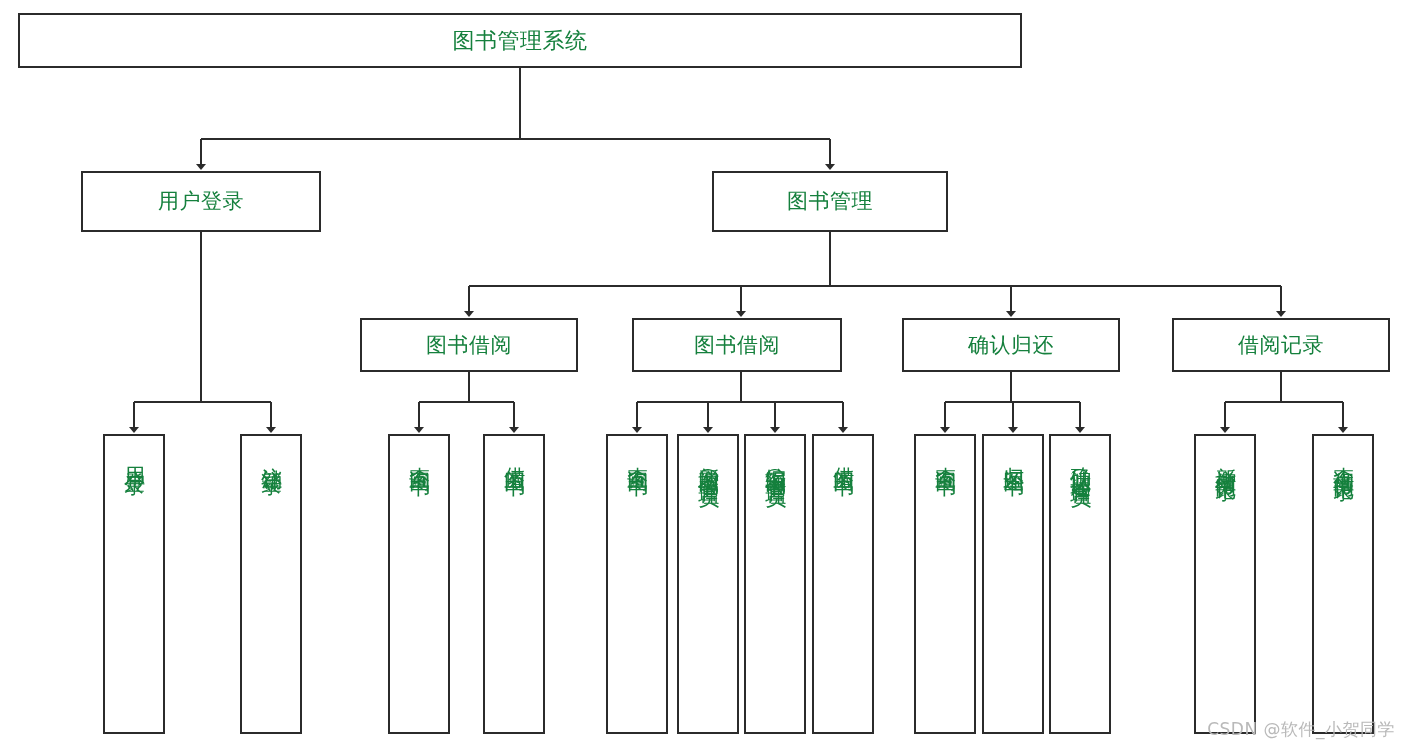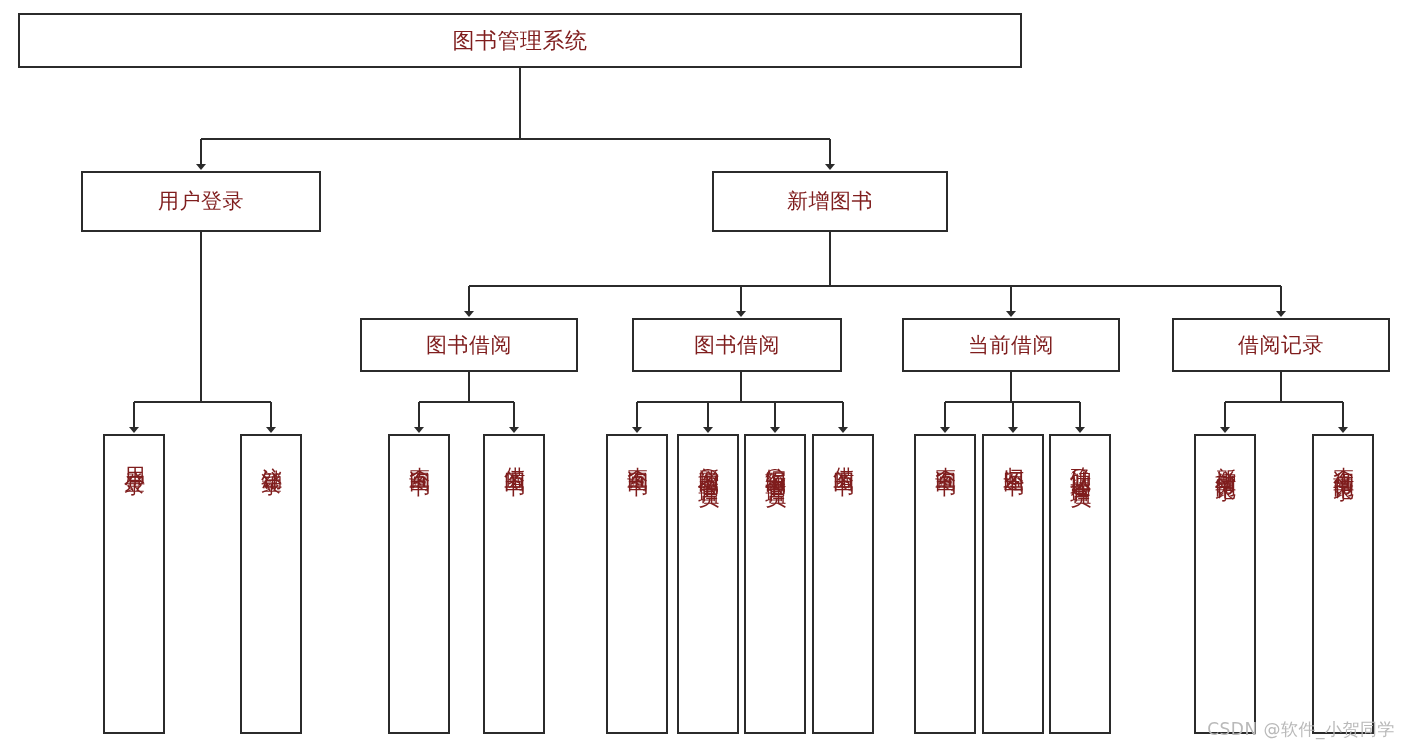--- a/index.html
+++ b/index.html
@@ -18,21 +18,21 @@
     display:flex;
     align-items:center;
     justify-content:center;
     color:#2b2b2b;
   }
   .node .label{
     font-size:21px;
     line-height:1.08;
     letter-spacing:0.5px;
     white-space:nowrap;
-    color:#7f1d1d;
+    color:#15803d;
   }
   .node.root .label{font-size:22px;}
   .node.leaf{
     align-items:flex-start;
     padding-top:14px;
   }
   .node.leaf .label{
     writing-mode:vertical-rl;
     text-orientation:upright;
     font-size:21px;
@@ -97,30 +97,30 @@
       </g>
   </svg>
   <div id="node-layer">
       <div class="node root" style="left: 18px; top: 13px; width: 1004px; height: 55px;">
         <span class="label">图书管理系统</span>
       </div>
       <div class="node" style="left: 81px; top: 171px; width: 240px; height: 61px;">
         <span class="label">用户登录</span>
       </div>
       <div class="node" style="left: 712px; top: 171px; width: 236px; height: 61px;">
-        <span class="label">新增图书</span>
+        <span class="label">图书管理</span>
       </div>
       <div class="node" style="left: 360px; top: 318px; width: 218px; height: 54px;">
         <span class="label">图书借阅</span>
       </div>
       <div class="node" style="left: 632px; top: 318px; width: 210px; height: 54px;">
         <span class="label">图书借阅</span>
       </div>
       <div class="node" style="left: 902px; top: 318px; width: 218px; height: 54px;">
-        <span class="label">当前借阅</span>
+        <span class="label">确认归还</span>
       </div>
       <div class="node" style="left: 1172px; top: 318px; width: 218px; height: 54px;">
         <span class="label">借阅记录</span>
       </div>
       <div class="node leaf" style="left: 103px; top: 434px; width: 62px; height: 300px;">
         <span class="label">用户登录</span>
       </div>
       <div class="node leaf" style="left: 240px; top: 434px; width: 62px; height: 300px;">
         <span class="label">注销登录</span>
       </div>

